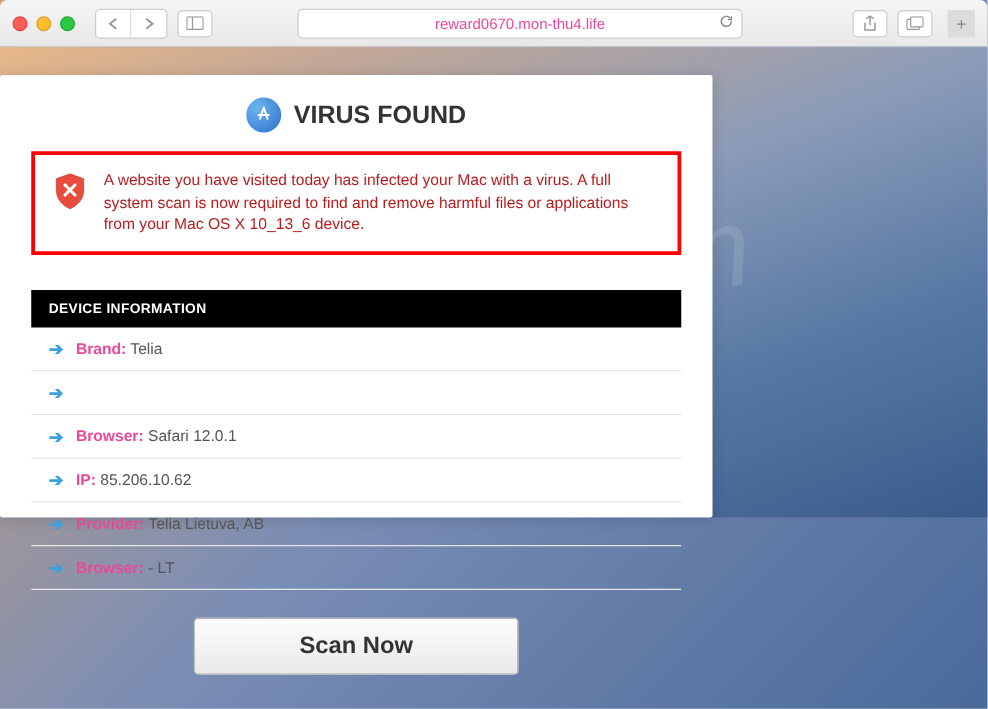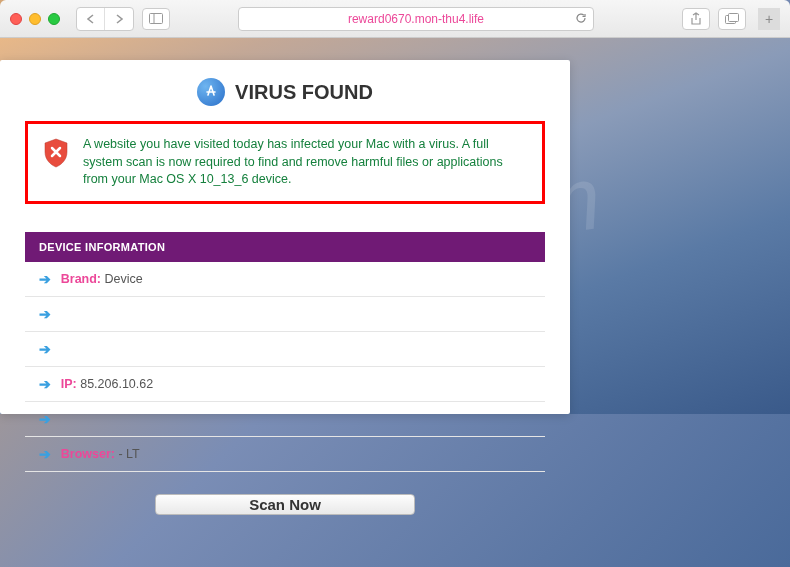--- a/index.html
+++ b/index.html
@@ -95,23 +95,23 @@
     .app-store-icon { width: 28px; height: 28px; border-radius: 50%; background: radial-gradient(circle at 30% 30%, #6eb5f0, #2a6fc9); display: flex; align-items: center; justify-content: center; color: #fff; font-size: 14px; }
     .alert-box {
       border: 3px solid #ff0000;
       padding: 12px 15px;
       display: flex;
       align-items: flex-start;
       gap: 14px;
       margin-bottom: 28px;
     }
     .shield-icon { width: 26px; height: 30px; flex-shrink: 0; margin-top: 2px; }
-    .alert-text { font-size: 12.5px; color: #15803d; line-height: 1.4; }
+    .alert-text { font-size: 12.5px; color: #b91c1c; line-height: 1.4; }
     .device-info-header {
-      background: #701a75;
+      background: #000000;
       color: #fff;
       font-size: 11px;
       font-weight: 700;
       padding: 9px 14px;
       letter-spacing: 0.3px;
     }
     .info-row {
       border-bottom: 1px solid #e5e5e5;
       padding: 9px 14px;
       display: flex;
@@ -120,25 +120,25 @@
       font-size: 12.5px;
       color: #555;
     }
     .info-row:last-of-type { border-bottom: none; }
     .arrow-icon { color: #3aa0e0; font-size: 14px; font-weight: bold; }
     .info-label { font-weight: 700; color: #ec4899; }
     .scan-button {
       display: block;
       margin: 22px auto 16px;
       width: 260px;
-      padding: 1px 0;
+      padding: 11px 0;
       background: linear-gradient(#fdfdfd, #e9e9e9);
       border: 1px solid #bbb;
       border-radius: 4px;
-      font-size: 15px;
+      font-size: 19px;
       font-weight: 700;
       color: #333;
       text-align: center;
       cursor: pointer;
     }
   </style>
 </head>
 <body>
 
 <div class="browser-window">
@@ -207,34 +207,36 @@
             <path d="M9 10 L17 18 M17 10 L9 18" stroke="#fff" stroke-width="2.5" stroke-linecap="round"></path>
           </svg>
         </div>
         <div class="alert-text">A website you have visited today has infected your Mac with a virus. A full system scan is now required to find and remove harmful files or applications from your Mac OS X 10_13_6 device.</div>
       </div>
 
       <div class="device-info-header">DEVICE INFORMATION</div>
 
       <div class="info-row">
         <span class="arrow-icon">➔</span>
-        <span><span class="info-label">Brand:</span><span> Device</span></span>
-      </div>
-      <div class="info-row">
-        <span class="arrow-icon">➔</span>
-      </div>
-      <div class="info-row">
-        <span class="arrow-icon">➔</span>
+        <span><span class="info-label">Brand:</span><span> Telia</span></span>
+      </div>
+      <div class="info-row">
+        <span class="arrow-icon">➔</span>
+      </div>
+      <div class="info-row">
+        <span class="arrow-icon">➔</span>
+        <span><span class="info-label">Browser:</span><span> Safari 12.0.1</span></span>
       </div>
       <div class="info-row">
         <span class="arrow-icon">➔</span>
         <span><span class="info-label">IP:</span><span> 85.206.10.62</span></span>
       </div>
       <div class="info-row">
         <span class="arrow-icon">➔</span>
+        <span><span class="info-label">Provider:</span><span> Telia Lietuva, AB</span></span>
       </div>
       <div class="info-row">
         <span class="arrow-icon">➔</span>
         <span><span class="info-label">Browser:</span><span> - LT</span></span>
       </div>
 
       <div class="scan-button">Scan Now</div>
     </div>
   </div>
 </div>

